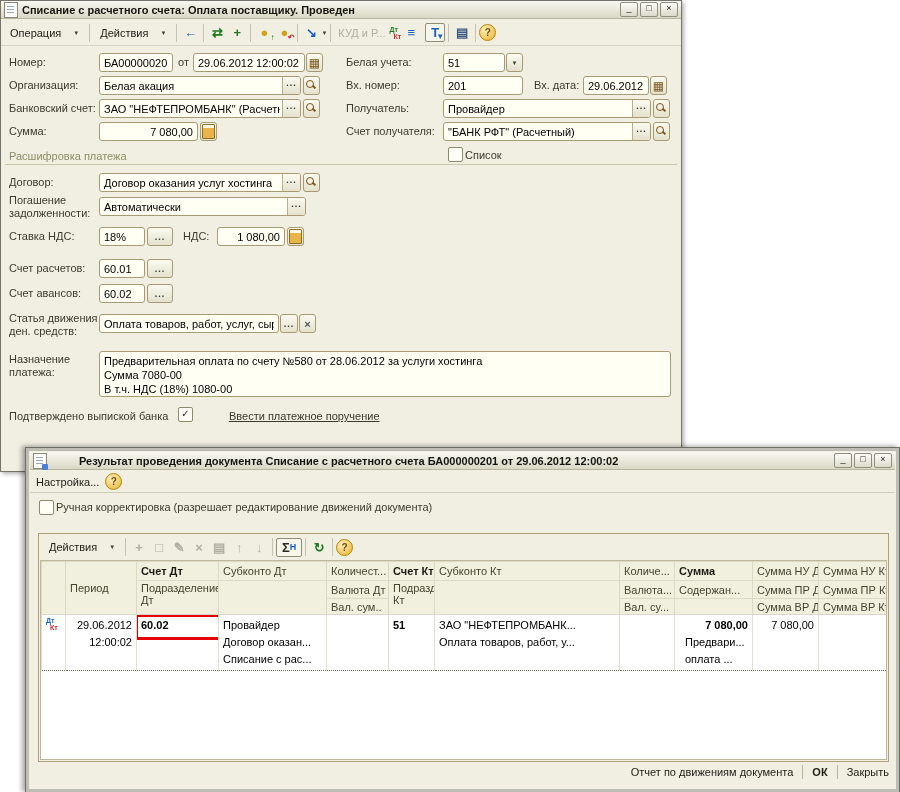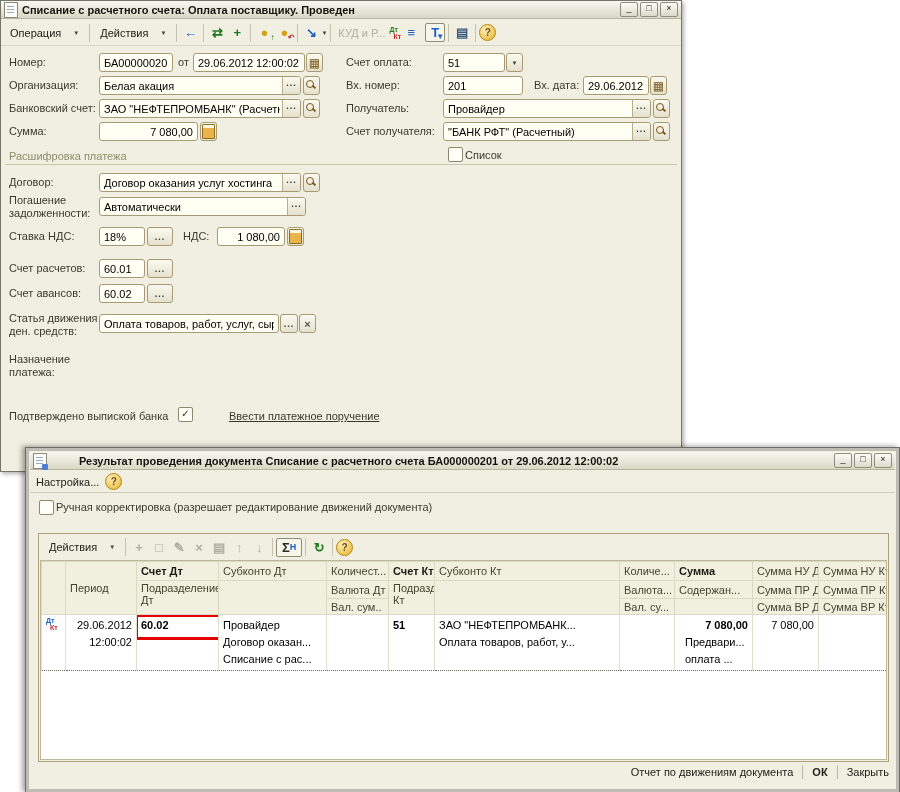--- a/index.html
+++ b/index.html
@@ -121,21 +121,21 @@
     <div class="fld" style="left:98px;top:52px;width:74px;">
         <span class="v">БА000000201</span>
       </div>
     <span class="lbl" style="left:177px;top:55px;">от</span>
     <div class="fld" style="left:192px;top:52px;width:112px;">
         <span class="v">29.06.2012 12:00:02</span>
       </div>
     <div class="sqbtn" style="left:305px;top:52px;">
         <span class="calg">▦</span>
       </div>
-    <span class="lbl" style="left:345px;top:55px;">Счет оплата:</span>
+    <span class="lbl" style="left:345px;top:55px;">Белая учета:</span>
     <div class="fld" style="left:442px;top:52px;width:62px;">
         <span class="v">51</span>
       </div>
     <div class="sqbtn" style="left:505px;top:52px;">
         <span class="caret">▼</span>
       </div>
 
     <span class="lbl" style="left:8px;top:78px;">Организация:</span>
     <div class="fld" style="left:98px;top:75px;width:202px;">
         <span class="v">Белая акация</span>
@@ -245,20 +245,25 @@
         <span class="v">Оплата товаров, работ, услуг, сырь</span>
       </div>
     <div class="sqbtn" style="left:279px;top:313px;width:18px;">
         <span style="font-size:9px;font-weight:bold;letter-spacing:1px;color:#333;">...</span>
       </div>
     <div class="sqbtn" style="left:298px;top:313px;width:17px;">
         <span style="font-size:11px;font-weight:bold;color:#555;">×</span>
       </div>
 
     <span class="lbl" style="left:8px;top:352px;width:88px;">Назначение платежа:</span>
+    <div class="txa" style="left:98px;top:350px;width:572px;height:46px;">
+      <div>Предварительная оплата по счету №580 от 28.06.2012 за услуги хостинга</div>
+      <div>Сумма 7080-00</div>
+      <div>В т.ч. НДС  (18%) 1080-00</div>
+    </div>
 
     <span class="lbl" style="left:8px;top:409px;">Подтверждено выпиской банка</span>
     <span class="cb" style="left:177px;top:406px;">✓</span>
     <span class="link" style="left:228px;top:409px;">Ввести платежное поручение</span>
   </div>
 
   <div class="win" style="left:25px;top:447px;width:873px;height:344px;box-shadow:-3px -1px 5px rgba(0,0,0,.35);border:1px solid #6f6e64;">
     <div style="position:absolute;inset:0;border:3px solid #bebdb3;pointer-events:none;"></div>
     <div class="bw-inner">
       <div class="tbar" style="height:18px;gap:32px;">

